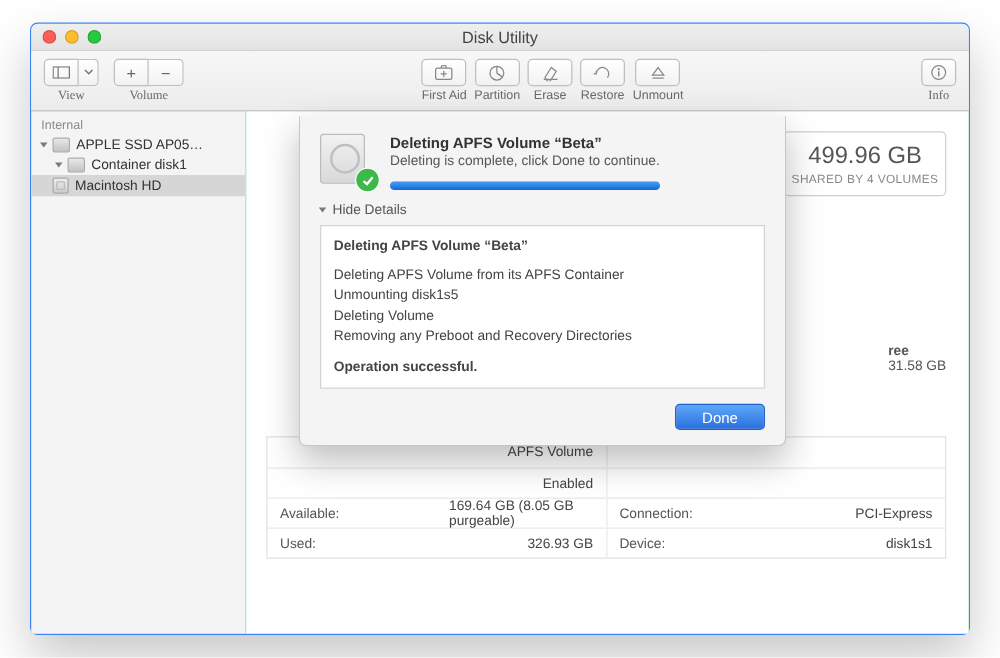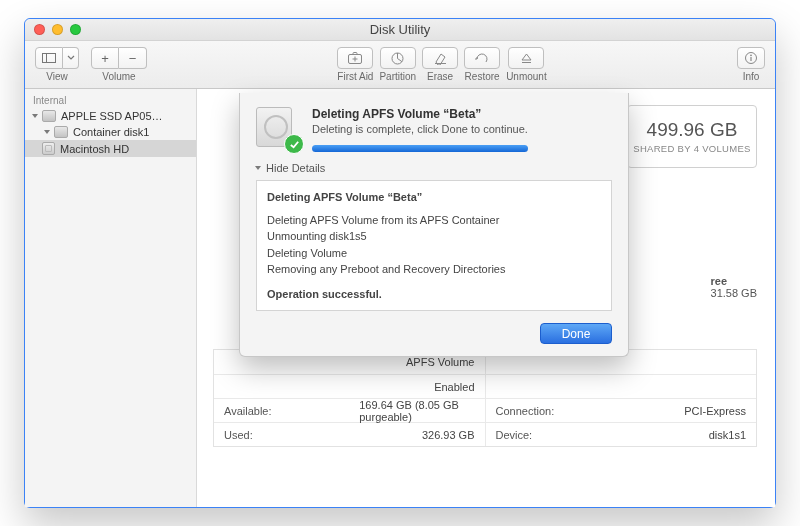--- a/index.html
+++ b/index.html
@@ -32,21 +32,21 @@
 .tl.red { background:#ff5f57;} .tl.yel{background:#ffbd2e;} .tl.grn{background:#28c940;}
 .title { position: absolute; left:0; right:0; text-align:center; font-size:13px; color:#444;}
 .toolbar {
   height: 48px;
   background: linear-gradient(#f7f7f7,#ececec);
   border-bottom: 1px solid #c8c8c8;
   display: flex; align-items: center;
   padding: 0 10px;
 }
 .tbgroup { display:flex; flex-direction:column; align-items:center; gap:2px; }
-.tbgroup .lbl { font-size:10px; color:#6a6a6a; }
+.tbgroup .lbl { font-size:10px; color:#6a6a6a;font-family:Liberation Serif, serif; }
 .segbtns { display:flex; }
 .btn {
   height: 22px; min-width: 28px;
   background: linear-gradient(#ffffff,#f2f2f2);
   border: 1px solid #bfbfbf;
   display:flex; align-items:center; justify-content:center;
   color:#555;
 }
 .segbtns .btn:first-child { border-radius:4px 0 0 4px; }
 .segbtns .btn:last-child { border-radius:0 4px 4px 0; border-left:none; }
@@ -71,21 +71,21 @@
 .side-row.indent2 { padding-left: 34px; }
 .side-row.sel { background:#d6d6d6;padding-left:17px; }
 .tri { width:0;height:0;border-left:4px solid #7a7a7a;border-top:3px solid transparent;border-bottom:3px solid transparent; transform:rotate(90deg); }
 .diskic { width:14px;height:12px; background:linear-gradient(#e8e8e8,#c3c3c3); border:1px solid #aaa; border-radius:2px; }
 .volic { width:13px;height:13px; background:linear-gradient(#eee,#ccc); border:1px solid #aaa; border-radius:2px; position:relative;}
 .volic:after{content:"";position:absolute;left:2px;top:2px;right:2px;bottom:2px;border:1px solid #bbb;border-radius:1px;}
 
 .main { flex:1; position:relative; background:#fff; }
 .capbox {
   position:absolute; right:18px; top:16px;
-  width:130px; height:63px;
+  width:130px; height:52px;
   border:1px solid #d0d0d0; border-radius:4px;
   background:#fff;
   display:flex; flex-direction:column; align-items:center; justify-content:center;
 }
 .capbox .big { font-size:19px; color:#555; }
 .capbox .sub { font-size:9.5px; color:#888; letter-spacing:0.3px; margin-top:2px;}
 .infotable {
   position:absolute; left:16px; right:18px; top:260px;
   border:1px solid #e2e2e2;
 }

